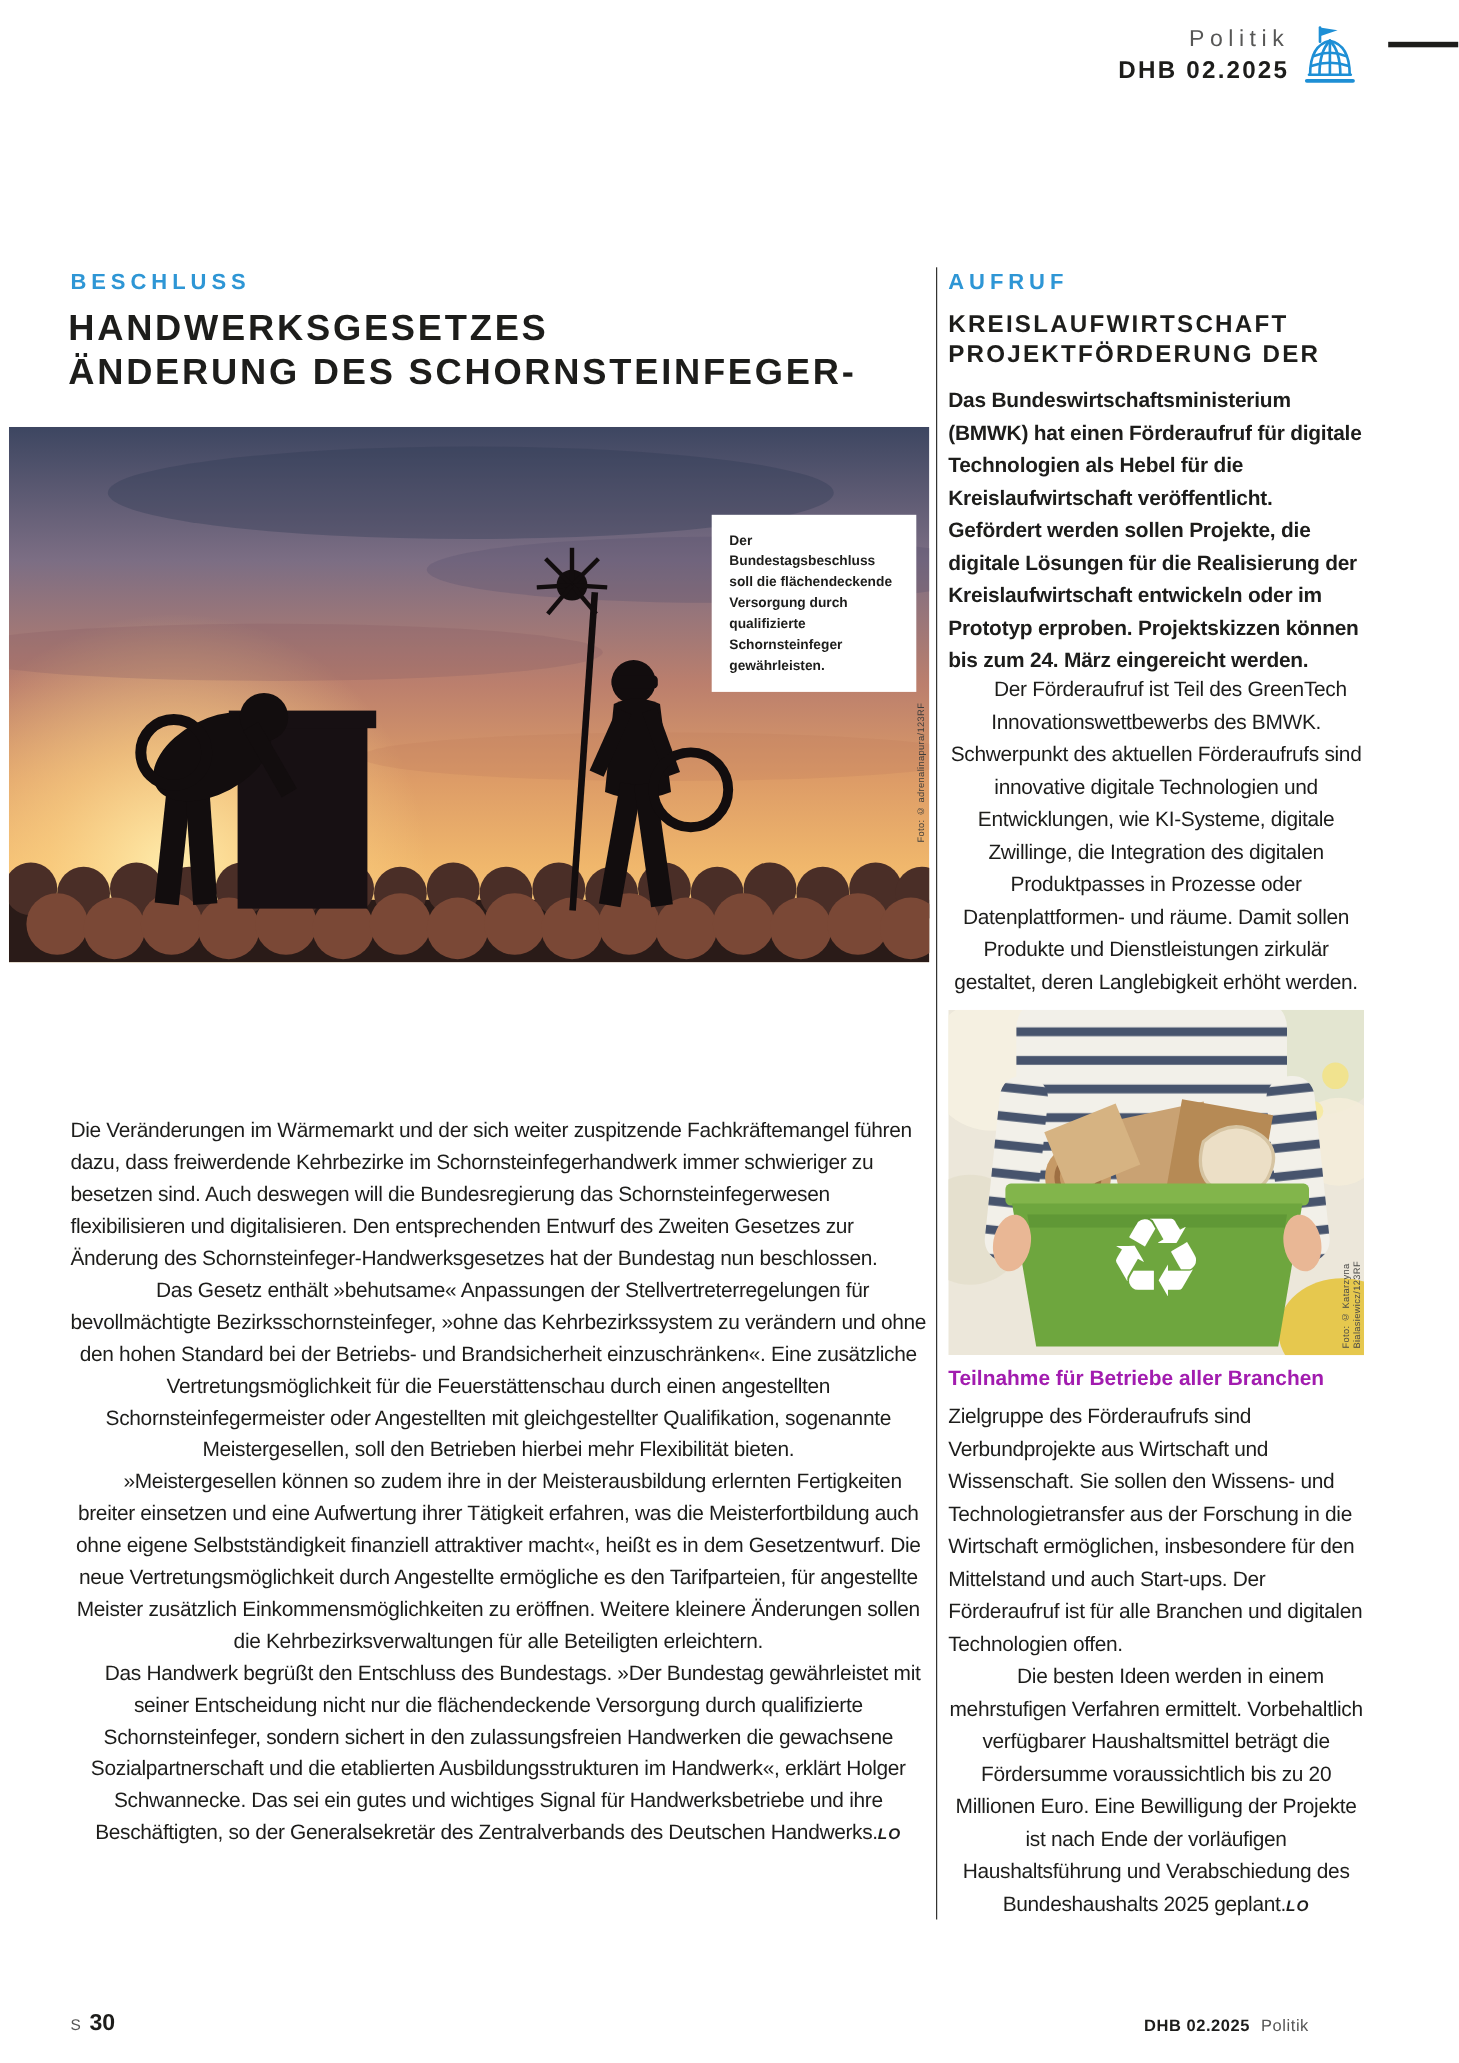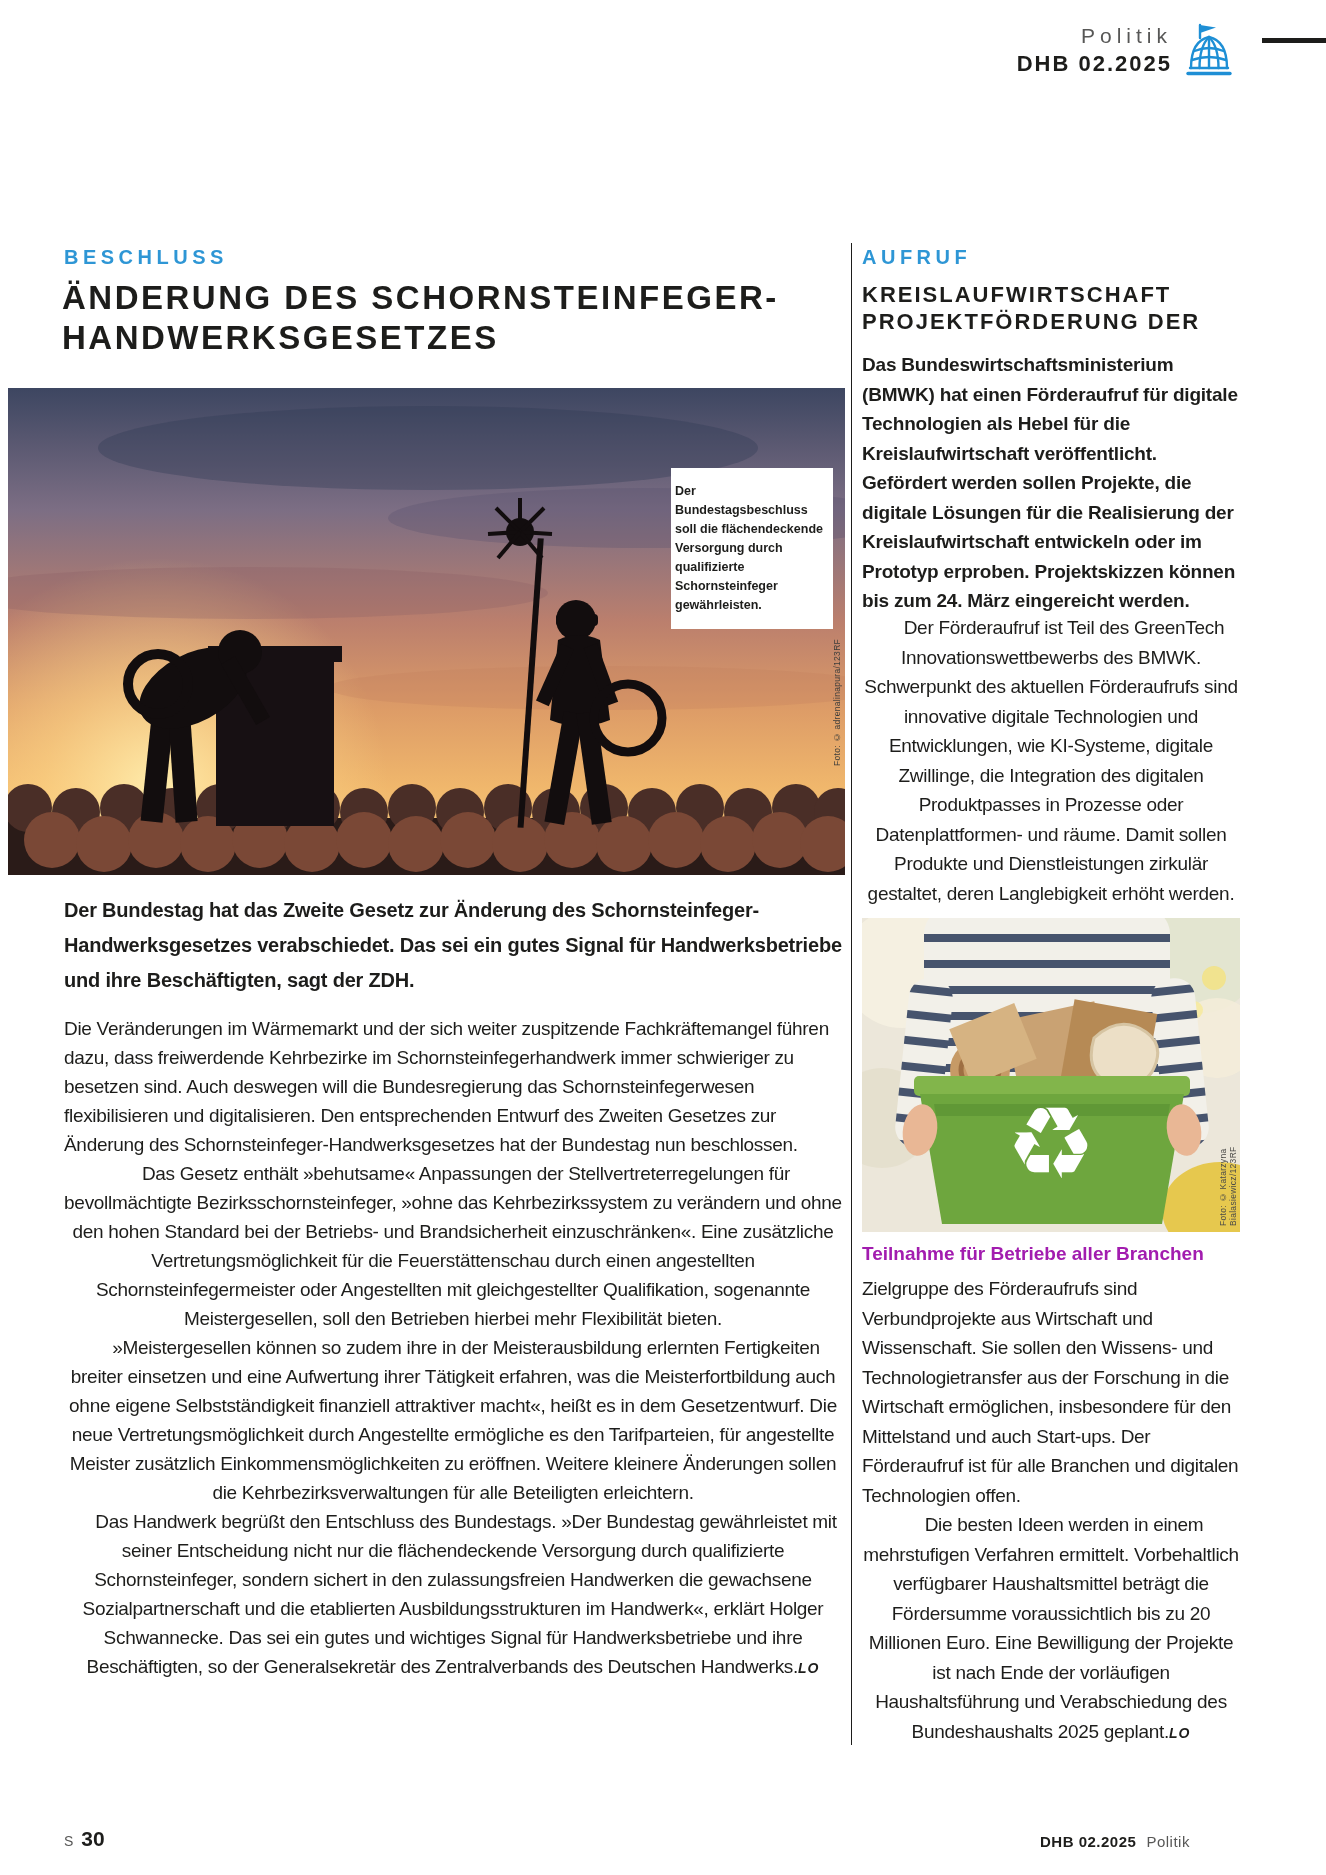--- a/index.html
+++ b/index.html
@@ -23,21 +23,21 @@
 
   .headline-left{position:absolute;left:62px;top:278px;width:780px;
       font-size:33px;line-height:40px;font-weight:700;letter-spacing:2.5px;color:#1d1d1b;}
   .headline-right{position:absolute;left:862px;top:281px;width:380px;
       font-size:22px;line-height:27px;font-weight:700;letter-spacing:2px;color:#1d1d1b;}
 
   
   .photo1{position:absolute;left:8px;top:388px;width:837px;height:487px;overflow:hidden;}
   .photo1 svg{display:block;}
   .caption-box{position:absolute;top:80px;right:12px;width:154px;background:#ffffff;
-      padding:14px 4px;font-size:12.5px;line-height:19px;font-weight:700;color:#1d1d1b;}
+      padding:14px 16px;font-size:12.5px;line-height:19px;font-weight:700;color:#1d1d1b;}
   .credit-v{position:absolute;writing-mode:vertical-rl;transform:rotate(180deg);
       font-size:8.5px;letter-spacing:.3px;color:#3d3d3b;}
   .credit1{top:228px;right:3px;height:150px;}
   .credit2{top:158px;right:2px;height:150px;color:#4a4a48;}
 
   
   .intro{position:absolute;left:64px;top:893px;width:778px;
       font-size:20px;line-height:35px;font-weight:700;letter-spacing:-0.2px;color:#1d1d1b;}
   .body-left{position:absolute;left:64px;top:1014px;width:778px;
       font-size:19px;line-height:29px;letter-spacing:-0.3px;color:#1d1d1b;}
@@ -91,22 +91,22 @@
         <line x1="2" y1="51.5" x2="44" y2="51.5" stroke-width="3.4"></line>
       </svg>
     </span>
   </div>
   <div class="top-rule"></div>
 
   <div class="col-divider"></div>
 
   <div class="kicker left">BESCHLUSS</div>
   <div class="headline-left">
+    <div>HANDWERKSGESETZES</div>
     <div>ÄNDERUNG DES SCHORNSTEINFEGER-</div>
-    <div>HANDWERKSGESETZES</div>
   </div>
 
   <div class="photo1">
     <svg width="837" height="487" viewBox="0 0 837 487">
       <defs>
         <linearGradient id="sky" x1="0" y1="0" x2="0" y2="1">
           <stop offset="0" stop-color="#3d4661"></stop>
           <stop offset="0.25" stop-color="#7c6e84"></stop>
           <stop offset="0.48" stop-color="#bb7f6d"></stop>
           <stop offset="0.66" stop-color="#dd9c67"></stop>
@@ -197,21 +197,20 @@
         <rect x="576" y="324" width="20" height="112" transform="rotate(-8 586 380)"></rect>
         <rect x="540" y="256" width="14" height="62" transform="rotate(24 547 287)"></rect>
         <rect x="586" y="256" width="14" height="62" transform="rotate(-20 593 287)"></rect>
         <circle cx="620" cy="330" r="34" fill="none" stroke="#120d0e" stroke-width="9"></circle>
       </g>
     </svg>
     <div class="caption-box">Der Bundestagsbeschluss soll die flächendeckende Versorgung durch qualifizierte Schornsteinfeger gewährleisten.</div>
     <div class="credit-v credit1">Foto: © adrenalinapura/123RF</div>
   </div>
 
-  <div class="intro">Der Bundestag hat das Zweite Gesetz zur Änderung des Schornsteinfeger-Handwerksgesetzes verabschiedet. Das sei ein gutes Signal für Handwerksbetriebe und ihre Beschäftigten, sagt der ZDH.</div>
 
   <div class="body-left">
     <p>Die Veränderungen im Wärmemarkt und der sich weiter zuspitzende Fachkräftemangel führen dazu, dass freiwerdende Kehrbezirke im Schornsteinfegerhandwerk immer schwieriger zu besetzen sind. Auch deswegen will die Bundesregierung das Schornsteinfegerwesen flexibilisieren und digitalisieren. Den entsprechenden Entwurf des Zweiten Gesetzes zur Änderung des Schornsteinfeger-Handwerksgesetzes hat der Bundestag nun beschlossen.</p>
     <p class="indent">Das Gesetz enthält »behutsame« Anpassungen der Stellvertreterregelungen für bevollmächtigte Bezirksschornsteinfeger, »ohne das Kehrbezirkssystem zu verändern und ohne den hohen Standard bei der Betriebs- und Brandsicherheit einzuschränken«. Eine zusätzliche Vertretungsmöglichkeit für die Feuerstättenschau durch einen angestellten Schornsteinfegermeister oder Angestellten mit gleichgestellter Qualifikation, sogenannte Meistergesellen, soll den Betrieben hierbei mehr Flexibilität bieten.</p>
     <p class="indent">»Meistergesellen können so zudem ihre in der Meisterausbildung erlernten Fertigkeiten breiter einsetzen und eine Aufwertung ihrer Tätigkeit erfahren, was die Meisterfortbildung auch ohne eigene Selbstständigkeit finanziell attraktiver macht«, heißt es in dem Gesetzentwurf. Die neue Vertretungsmöglichkeit durch Angestellte ermögliche es den Tarifparteien, für angestellte Meister zusätzlich Einkommensmöglichkeiten zu eröffnen. Weitere kleinere Änderungen sollen die Kehrbezirksverwaltungen für alle Beteiligten erleichtern.</p>
     <p class="indent"><span>Das Handwerk begrüßt den Entschluss des Bundestags. »Der Bundestag gewährleistet mit seiner Entscheidung nicht nur die flächendeckende Versorgung durch qualifizierte Schornsteinfeger, sondern sichert in den zulassungsfreien Handwerken die gewachsene Sozialpartnerschaft und die etablierten Ausbildungsstrukturen im Handwerk«, erklärt Holger Schwannecke. Das sei ein gutes und wichtiges Signal für Handwerksbetriebe und ihre Beschäftigten, so der Generalsekretär des Zentralverbands des Deutschen Handwerks.</span><span class="author">LO</span></p>
   </div>
 
   <div class="kicker right">AUFRUF</div>
   <div class="headline-right">

